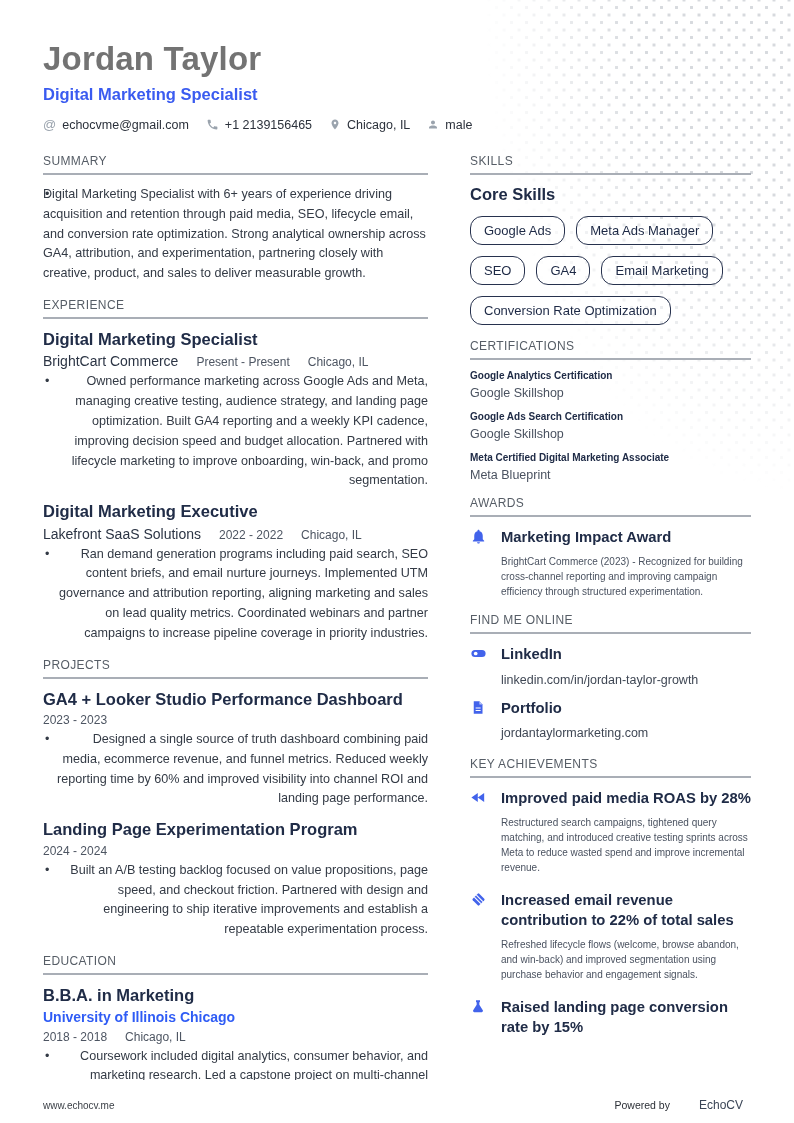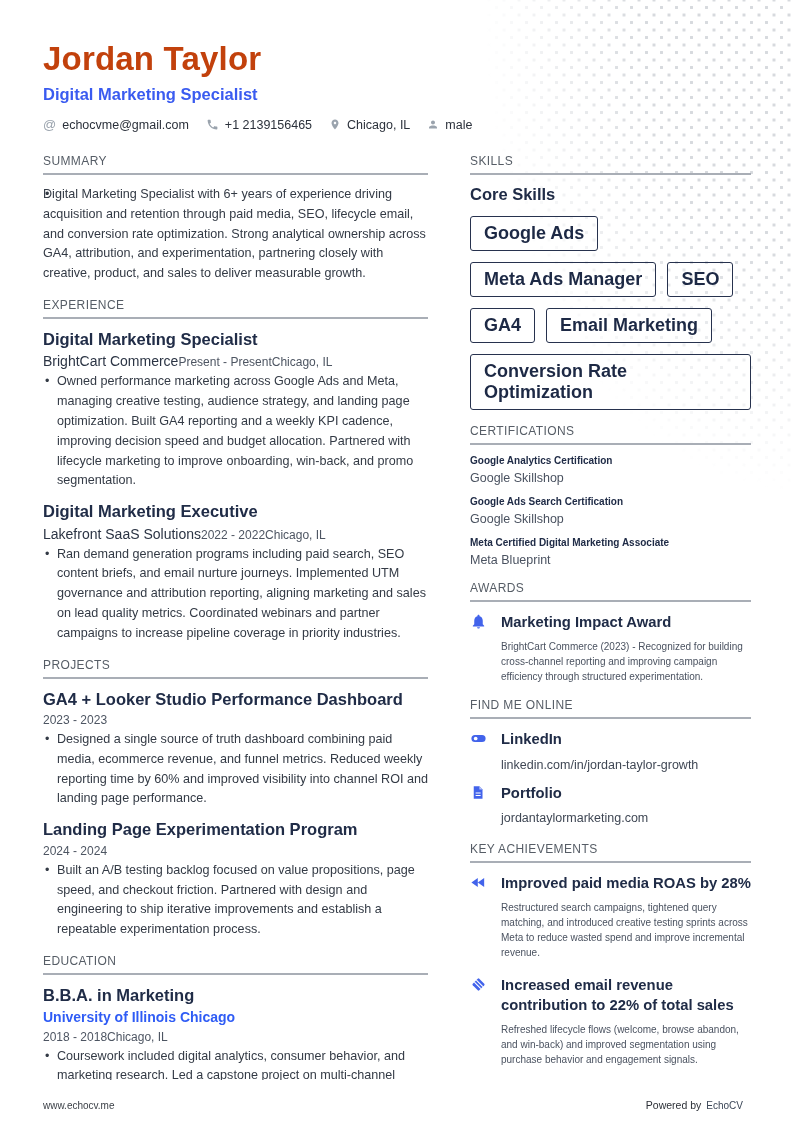--- a/index.html
+++ b/index.html
@@ -21,72 +21,72 @@
     background-size: 15px 15px, 15px 15px;
     background-position: 0 0, 7.5px 7.5px;
     -webkit-mask-image: radial-gradient(ellipse 105% 105% at 100% 0%, #000 40%, transparent 78%);
     mask-image: radial-gradient(ellipse 105% 105% at 100% 0%, #000 40%, transparent 78%);
     pointer-events: none;
     z-index: 0;
   }
   .page { position: relative; z-index: 1; padding: 40px 43px 0 43px; height: 1080px; overflow: hidden; }
 
   
-  .name { font-size: 33px; font-weight: 700; color: #c2410c; letter-spacing: 0.2px; }
+  .name { font-size: 33px; font-weight: 700; color: #737373; letter-spacing: 0.2px; }
   .job-title { font-size: 16.5px; font-weight: 700; color: #3a5bf0; margin-top: 7px; }
   .contact-row { display: flex; align-items: center; gap: 17px; margin-top: 13px; font-size: 12.5px; color: #2b313b; }
   .contact-item { display: flex; align-items: center; gap: 6px; }
   .gray-ic { color: #9aa3ad; fill: #9aa3ad; display: inline-flex; }
   .at-glyph { font-size: 13px; color: #9aa3ad; font-weight: 400; }
 
   
   .cols { display: flex; gap: 42px; margin-top: 22px; }
   .col-left { width: 385px; flex: 0 0 385px; }
   .col-right { flex: 1; min-width: 0; }
 
   
   .sec { margin-bottom: 14px; }
   .sec-label { font-size: 12px; color: #565d66; letter-spacing: 0.4px; }
   .sec-rule { border: none; border-top: 2px solid #a9aeb6; margin-top: 5px; margin-bottom: 10px; }
 
   
   .item-title { font-size: 16.5px; font-weight: 700; color: #202c47; line-height: 1.25; }
-  .meta-row { display: flex; align-items: baseline; margin-top: 4px; margin-bottom: 3px; flex-wrap: wrap; }
+  .meta-row { display: flex; align-items: baseline; gap: 18px; margin-top: 4px; margin-bottom: 3px; flex-wrap: wrap; }
   .company { font-size: 14px; color: #2b3444; font-weight: 500; }
   .meta-small { font-size: 12px; color: #4d5562; }
   .link-blue { color: #2f5cf5; font-size: 14px; font-weight: 700; text-decoration: none; display: inline-block; margin-top: 3px; }
-  .bullets { margin-top: 3px; }
+  .bullets { margin-top: 3px; text-align: right; }
   .bullet { position: relative; padding-left: 14px; font-size: 12.6px; line-height: 1.57; color: #333a45; }
   .bullet::before { content: "•"; position: absolute; left: 2px; color: #333a45; }
   .entry { margin-bottom: 10px; }
 
   
   .group-title { font-size: 16.5px; font-weight: 700; color: #202c47; margin: 2px 0 12px; }
   .tags { display: flex; flex-wrap: wrap; gap: 11px; margin-bottom: 6px; }
   .tag {
-    border: 1.5px solid #27324e; border-radius: 3px;
-    padding: 6px 13px; font-size: 18px; font-weight: 700; color: #1d2945;
+    border: 1.5px solid #27324e; border-radius: 12px;
+    padding: 6px 13px; font-size: 13px; font-weight: 400; color: #1d2945;
     background: transparent; cursor: default;
   }
   .cert { margin-bottom: 11px; }
   .cert-name { font-size: 10px; font-weight: 700; color: #202c47; }
   .cert-issuer { font-size: 12.5px; color: #4a5260; margin-top: 5px; }
   .icon-row { display: flex; gap: 13px; margin-bottom: 14px; }
   .icon-col { flex: 0 0 18px; padding-top: 1px; }
   .blue-ic { fill: #4263eb; display: inline-flex; }
   .row-title { font-size: 14.8px; font-weight: 700; color: #202c47; line-height: 1.4; }
   .row-sub { font-size: 12.5px; color: #3f4754; margin-top: 6px; line-height: 1.5; }
   .row-desc { font-size: 10px; color: #4a5260; margin-top: 6px; line-height: 1.52; }
 
   
   .footer { position: absolute; left: 0; right: 8px; bottom: 0; height: 36px; padding: 0 43px; display: flex; align-items: center; justify-content: space-between; z-index: 1; }
   .footer-site { font-size: 10px; color: #3a3f46; }
-  .powered { display: flex; align-items: baseline; gap: 5px; }
+  .powered { display: flex; align-items: baseline; gap: 17px; }
   .powered-prefix { font-size: 10.5px; color: #2b2f36; }
-  .powered-brand { font-size: 10px; color: #3a4556; font-weight: 500; }
+  .powered-brand { font-size: 12px; color: #3a4556; font-weight: 500; margin-left: 12px; }
 </style>
 </head>
 <body>
 
 <div class="dot-field"></div>
 
 <div class="page">
 
   <div>
     <div class="name">Jordan Taylor</div>

